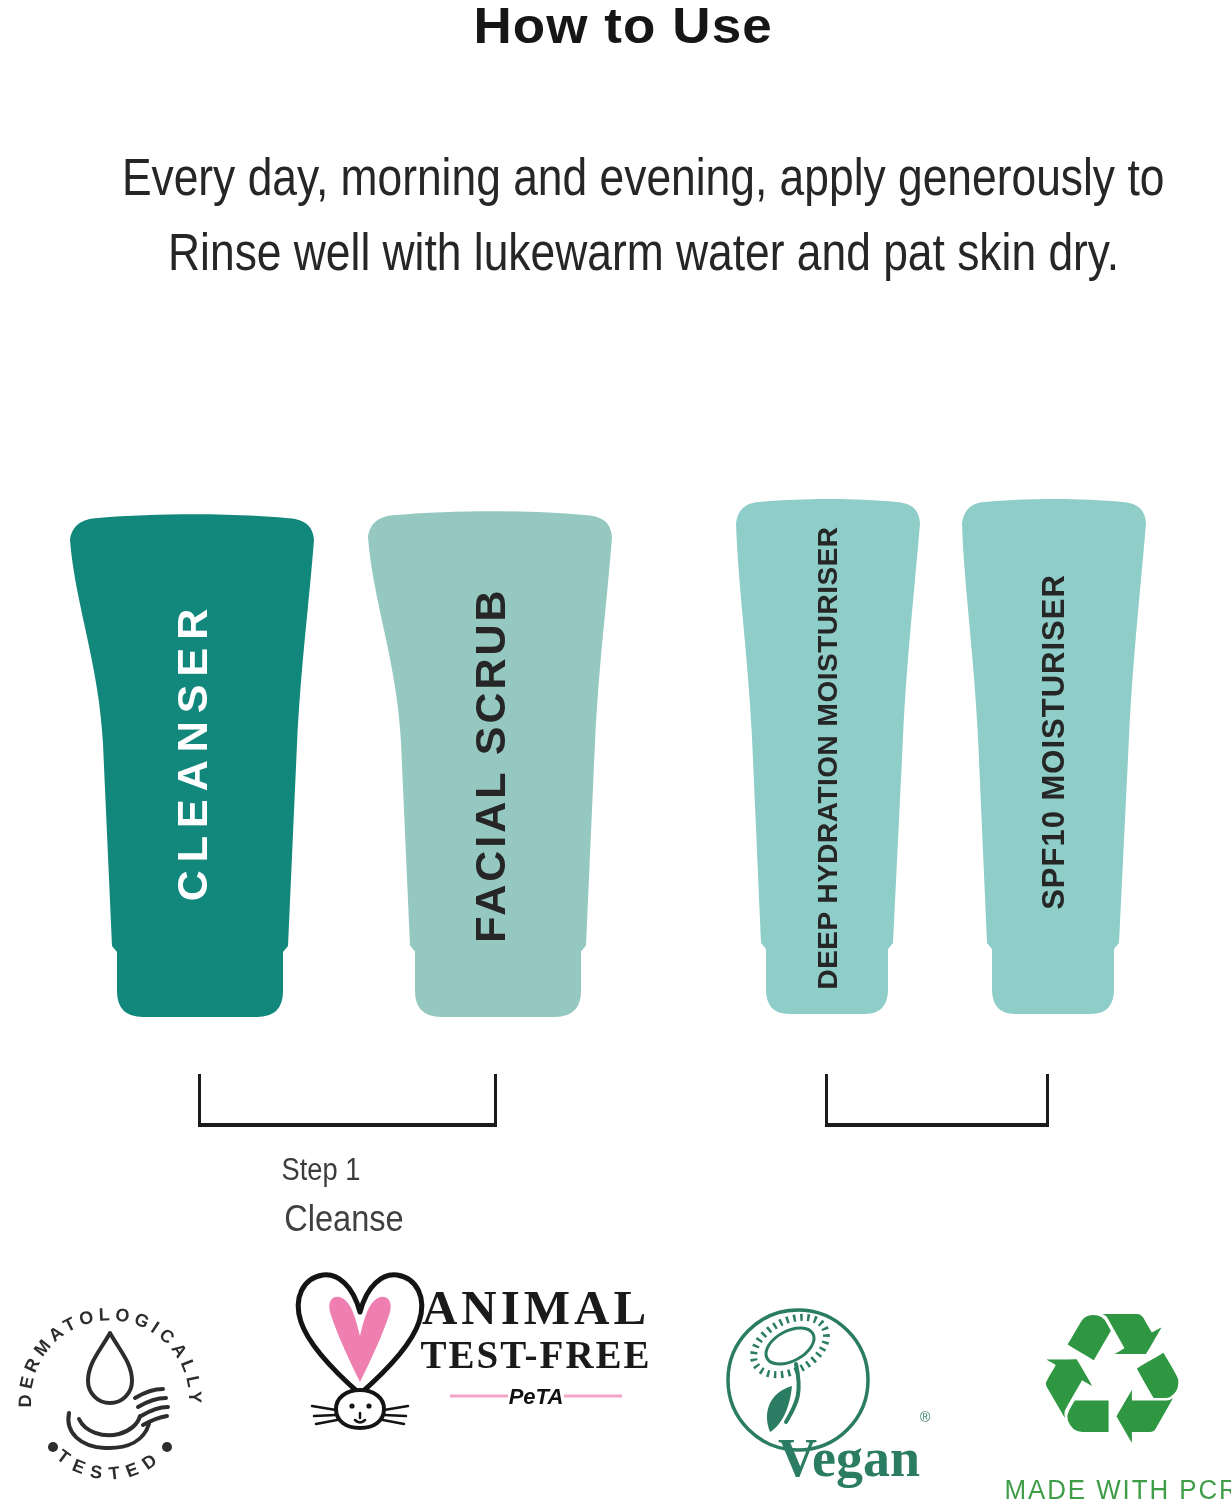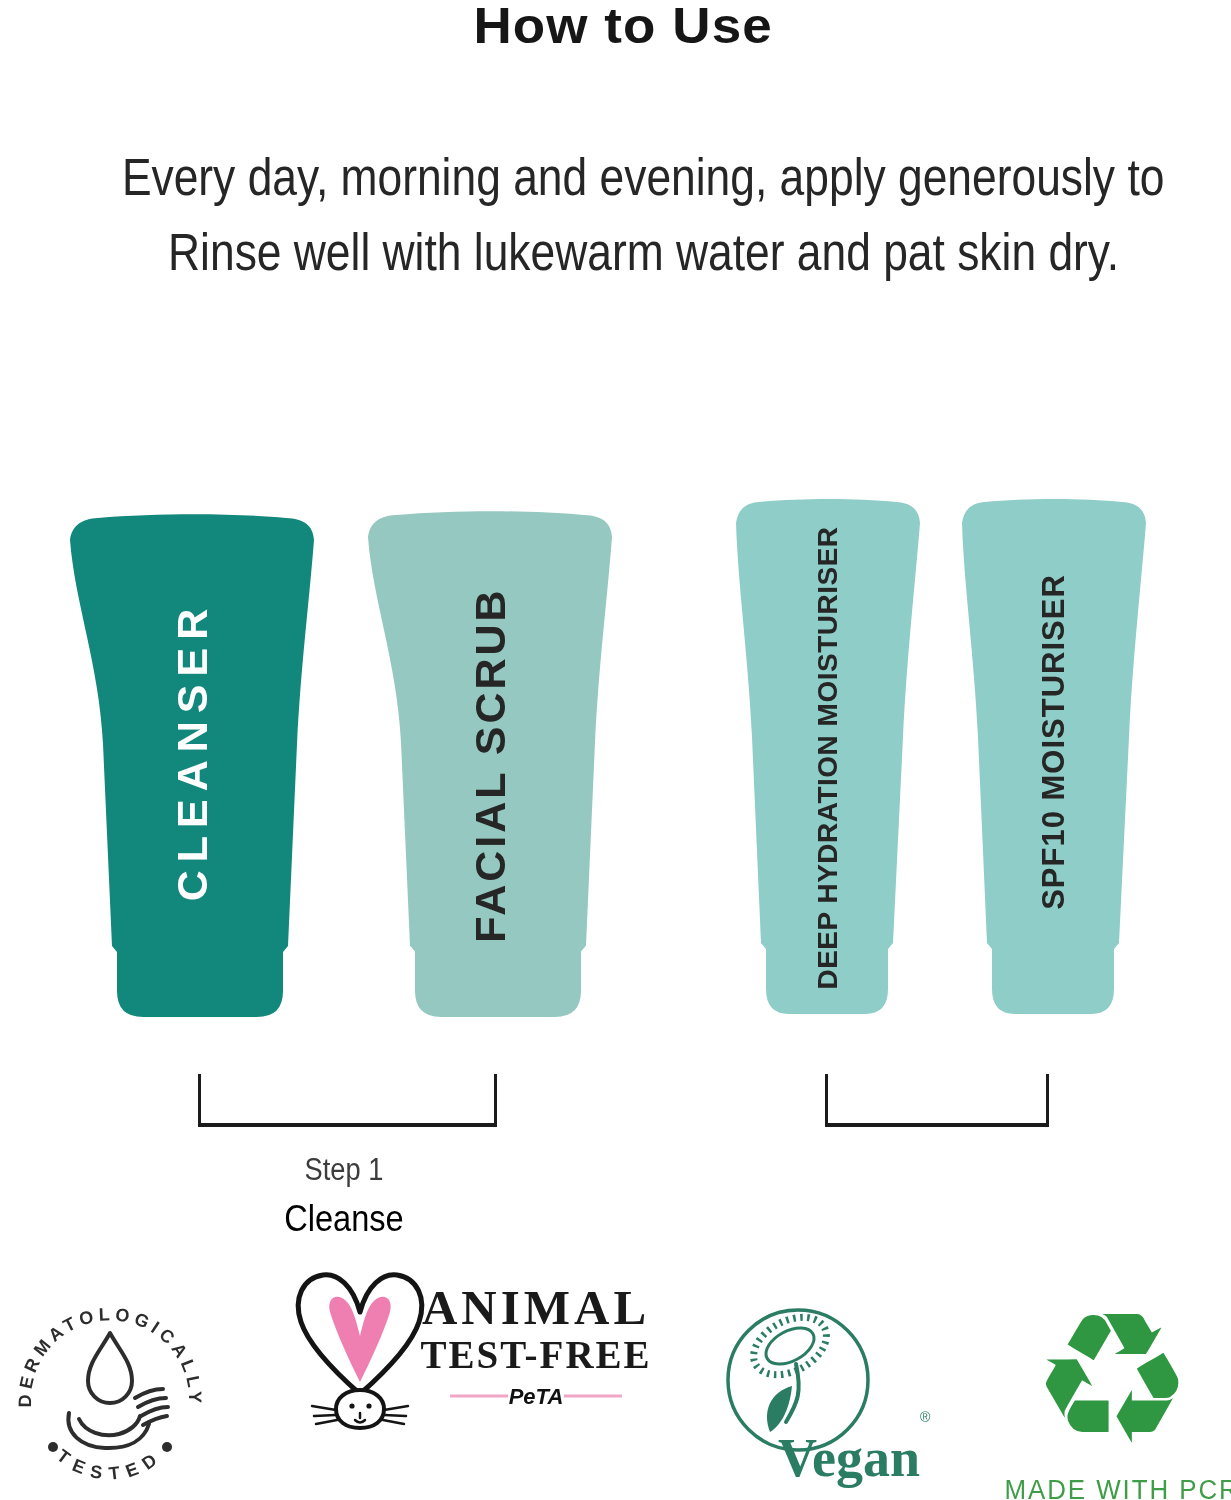--- a/index.html
+++ b/index.html
@@ -29,23 +29,23 @@
   }
   .tube-1 .tube-label { top:47%; font-size:43px; letter-spacing:8px; color:#ffffff; }
   .tube-2 .tube-label { top:50%; font-size:43px; letter-spacing:3px; color:#262626; }
   .tube-3 .tube-label { top:50%; font-size:28px; letter-spacing:0.5px; color:#262626; }
   .tube-4 .tube-label { top:47%; font-size:31px; letter-spacing:1px; color:#262626; }
   
   .bracket {
     position:absolute; border-left:3px solid #1b1b1b; border-right:3px solid #1b1b1b;
     border-bottom:4px solid #1b1b1b; height:49px;
   }
-  .step-block { position:absolute; text-align:center; transform:translateX(-50%); }
+  .step-block { position:absolute; transform:translateX(-50%); }
   .step-num { font-size:31px; color:#3c3c3c; }
-  .step-name { font-size:37px; color:#000000; margin-top:10px; }
+  .step-name { font-size:37px; color:#404040; margin-top:10px; }
   .step-num span, .step-name span {
     display:inline-block; white-space:nowrap; transform:scaleX(0.88); transform-origin:50% 50%;
   }
   
   .badge { position:absolute; }
   .badge svg { position:absolute; left:0; top:0; width:100%; height:100%; }
   .recycle-glyph {
     font-family:"DejaVu Sans", sans-serif; font-size:182px; line-height:175px;
     color:#2f9742; text-align:center; width:100%;
   }

